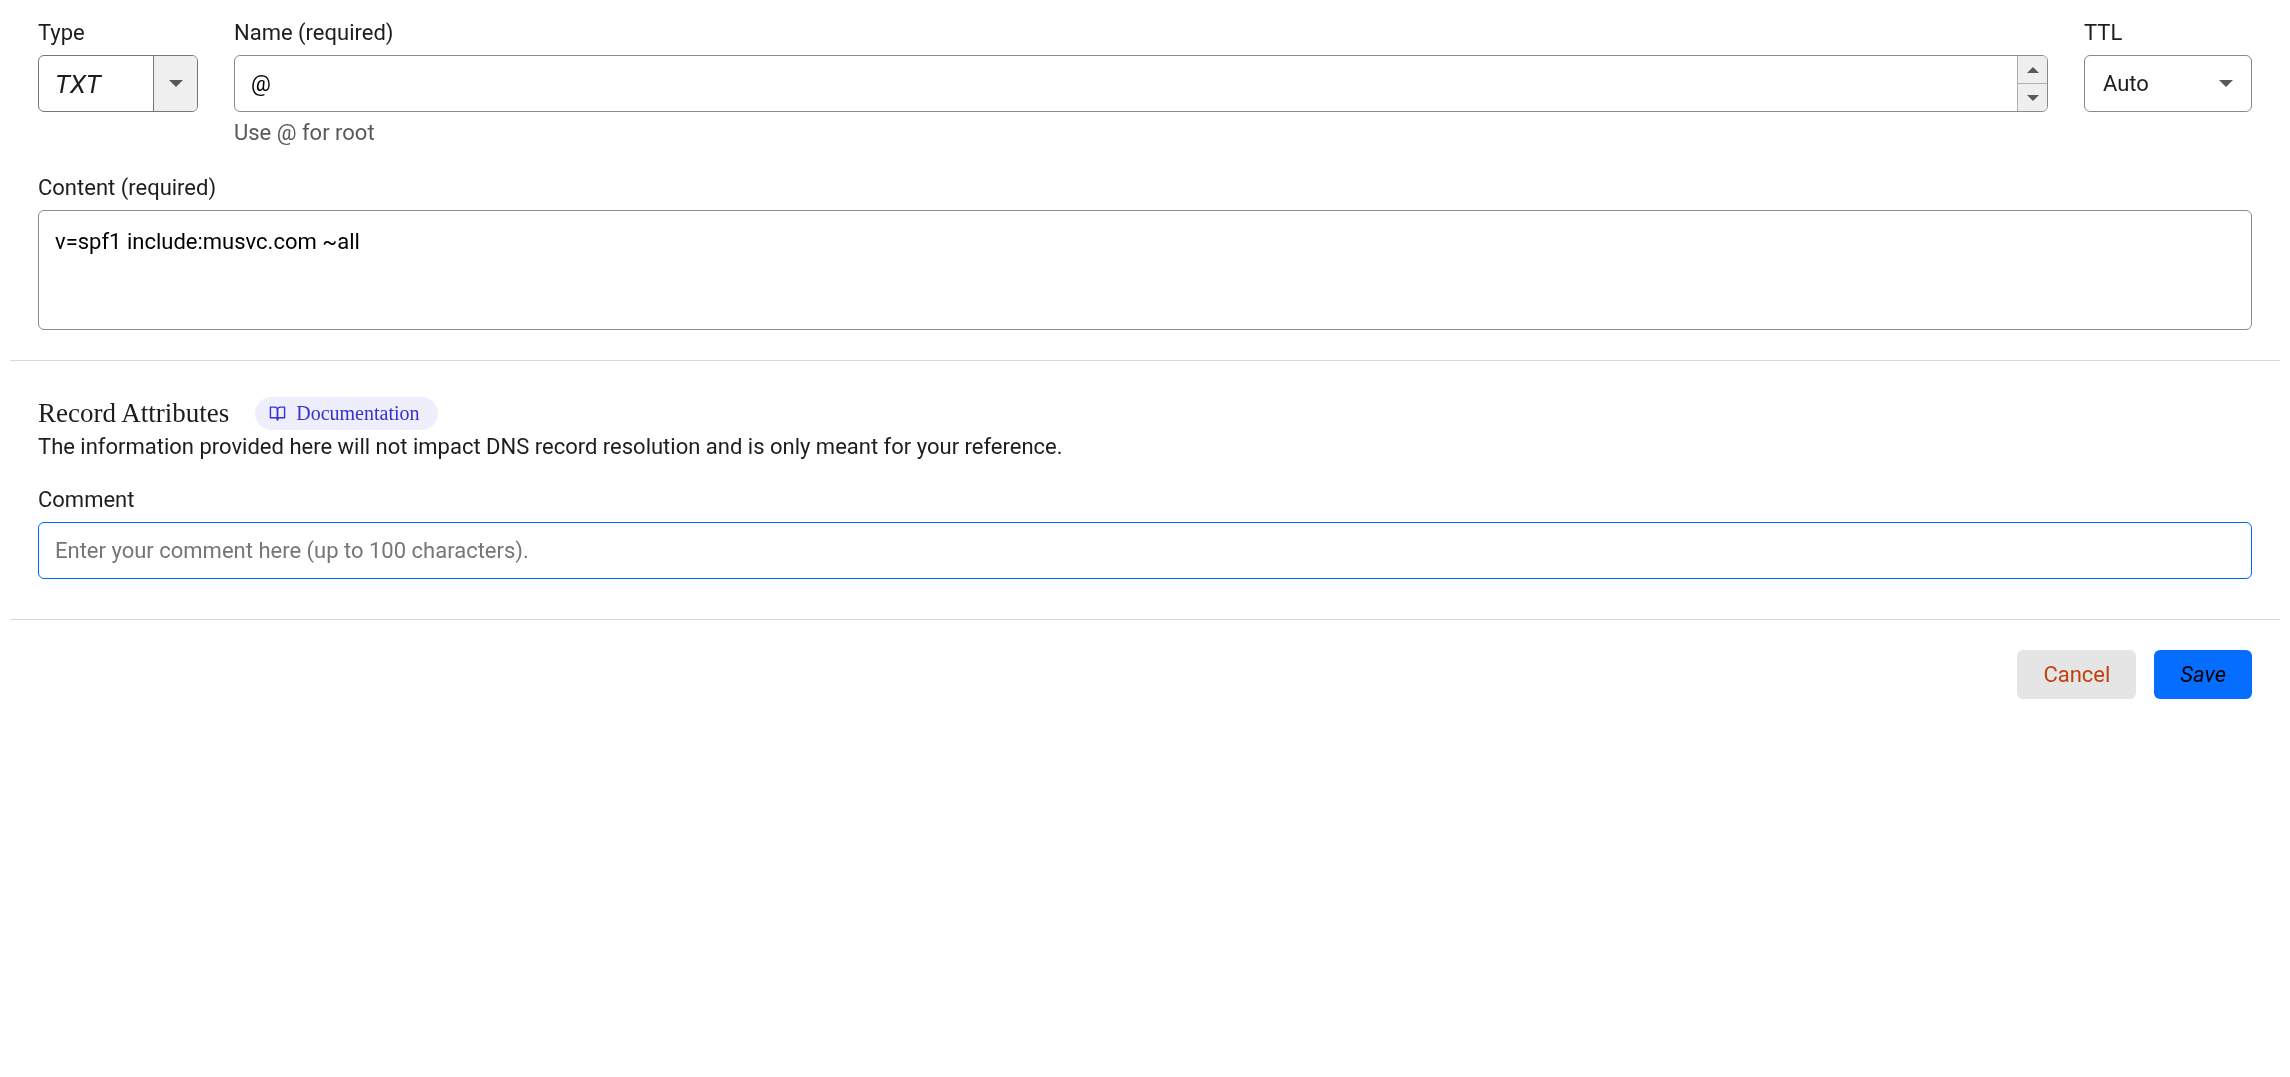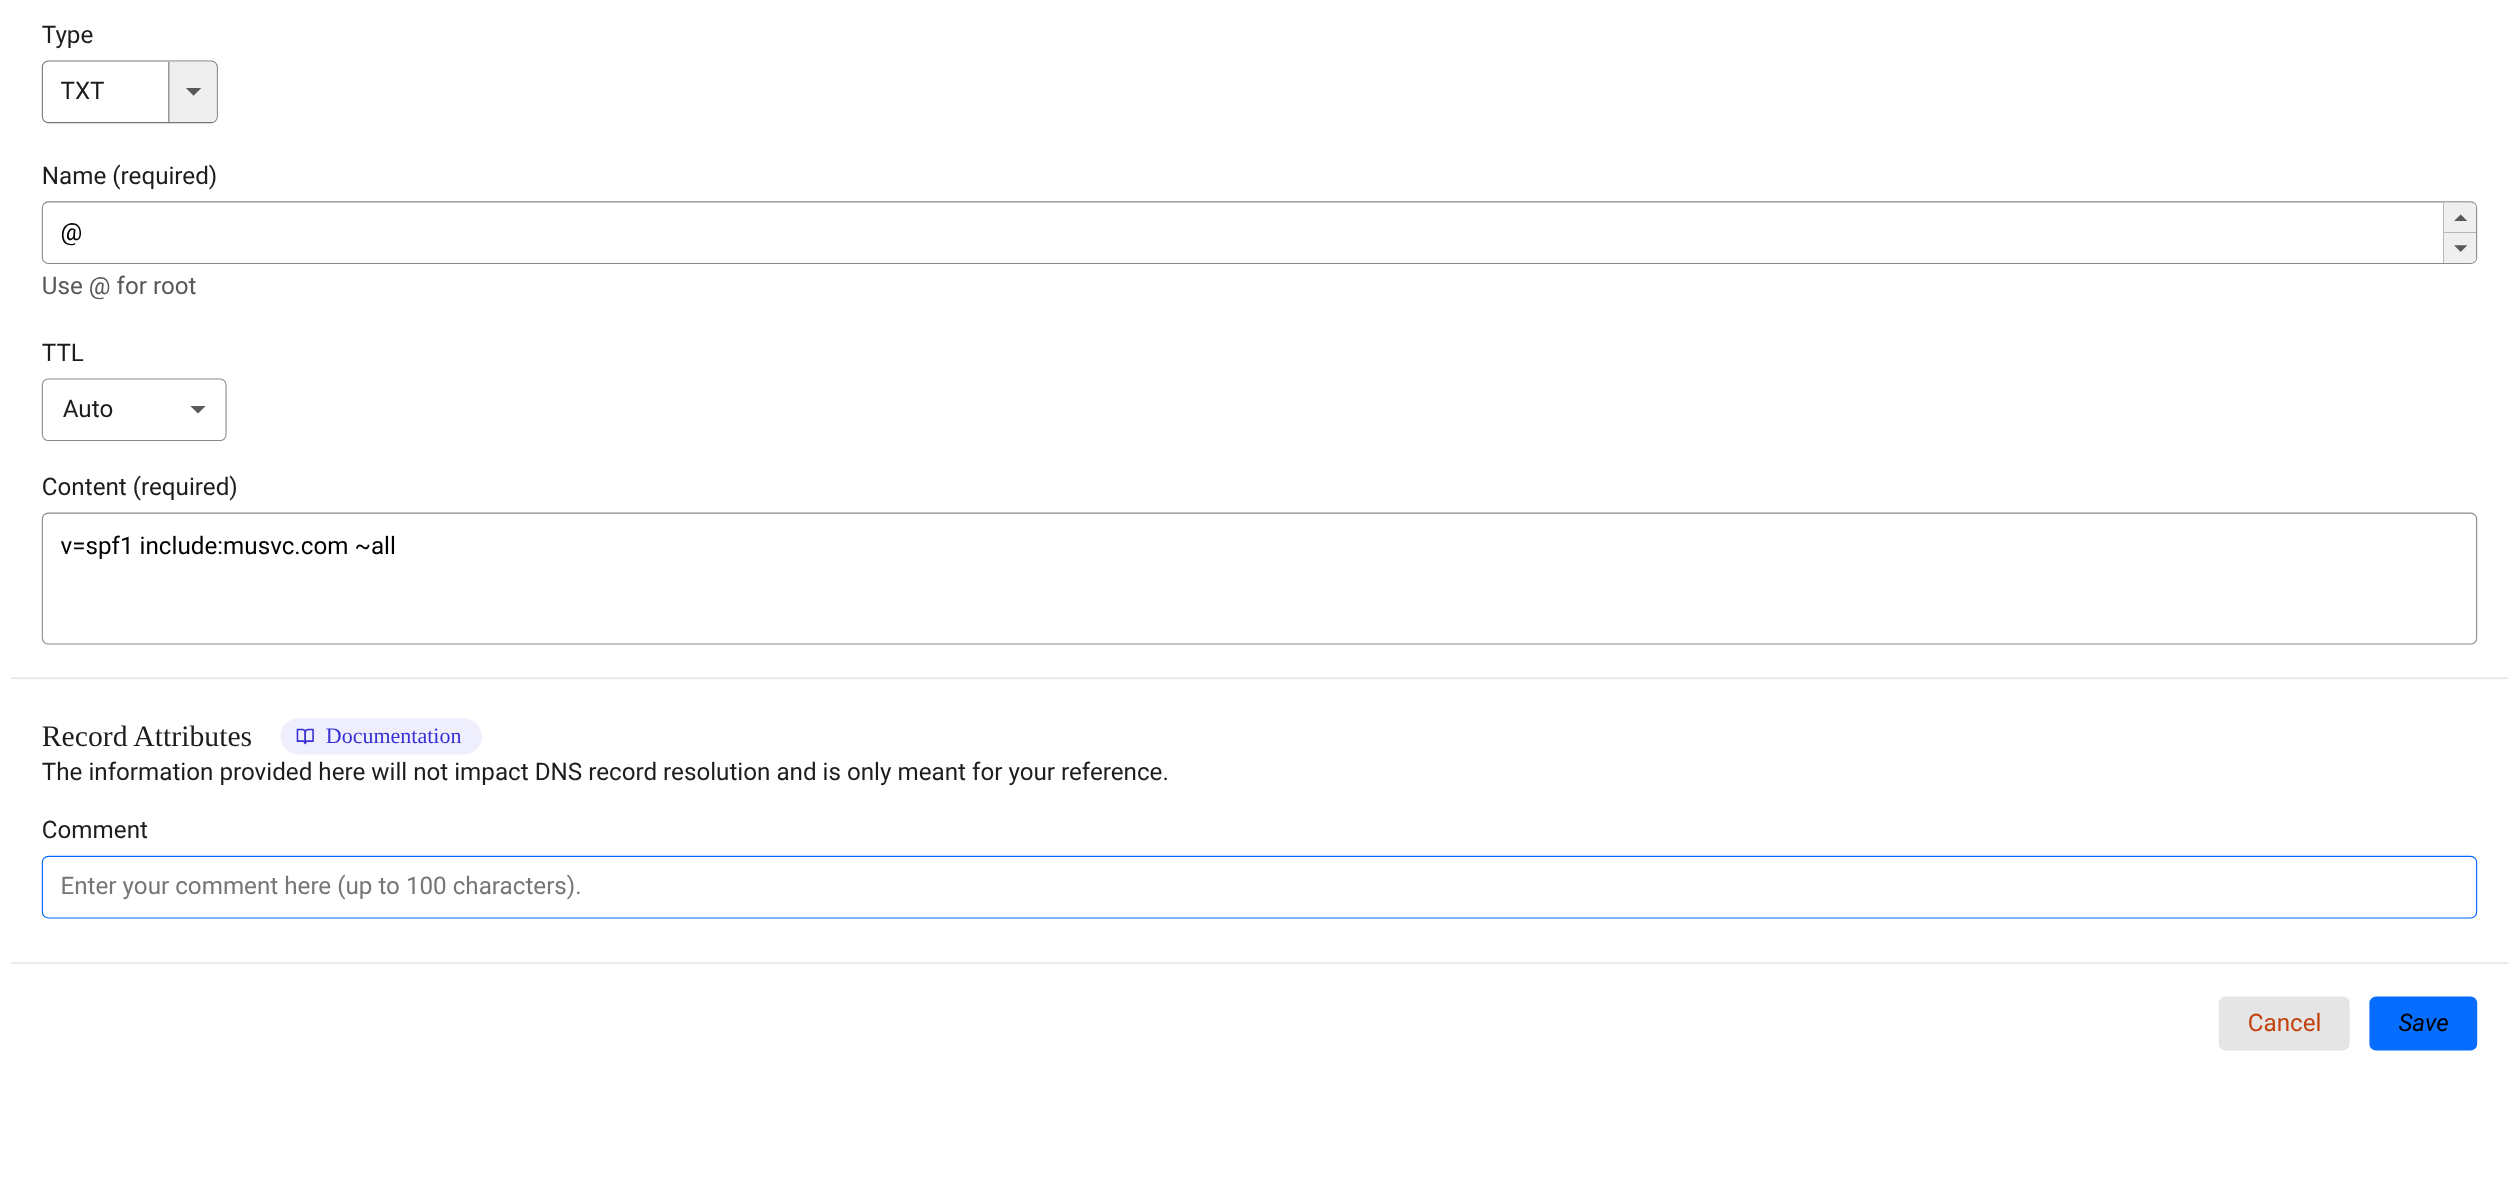--- a/index.html
+++ b/index.html
@@ -11,21 +11,20 @@
       font-family: -apple-system, BlinkMacSystemFont, "Segoe UI", Roboto, Helvetica, Arial, sans-serif;
       background: #fff;
       color: #1d1d1d;
       padding: 20px 38px;
       font-size: 22px;
     }
     .top-row {
       display: flex;
       gap: 36px;
       margin-bottom: 30px;
-      flex-direction: column;
     }
     .field-group {
       display: flex;
       flex-direction: column;
     }
     .field-label {
       font-size: 22px;
       color: #1d1d1d;
       margin-bottom: 10px;
       font-weight: 400;
@@ -41,21 +40,22 @@
       border-radius: 6px;
       overflow: hidden;
       background: #fff;
       height: 57px;
     }
     .type-select-value {
       flex: 1;
       padding: 14px 16px;
       display: flex;
       align-items: center;
-      font-size: 22px;
+      font-size: 26px;
+      font-style: italic;
     }
     .type-select-trigger {
       width: 44px;
       background: #efefef;
       border-left: 1px solid #767676;
       display: flex;
       align-items: center;
       justify-content: center;
       cursor: pointer;
     }

